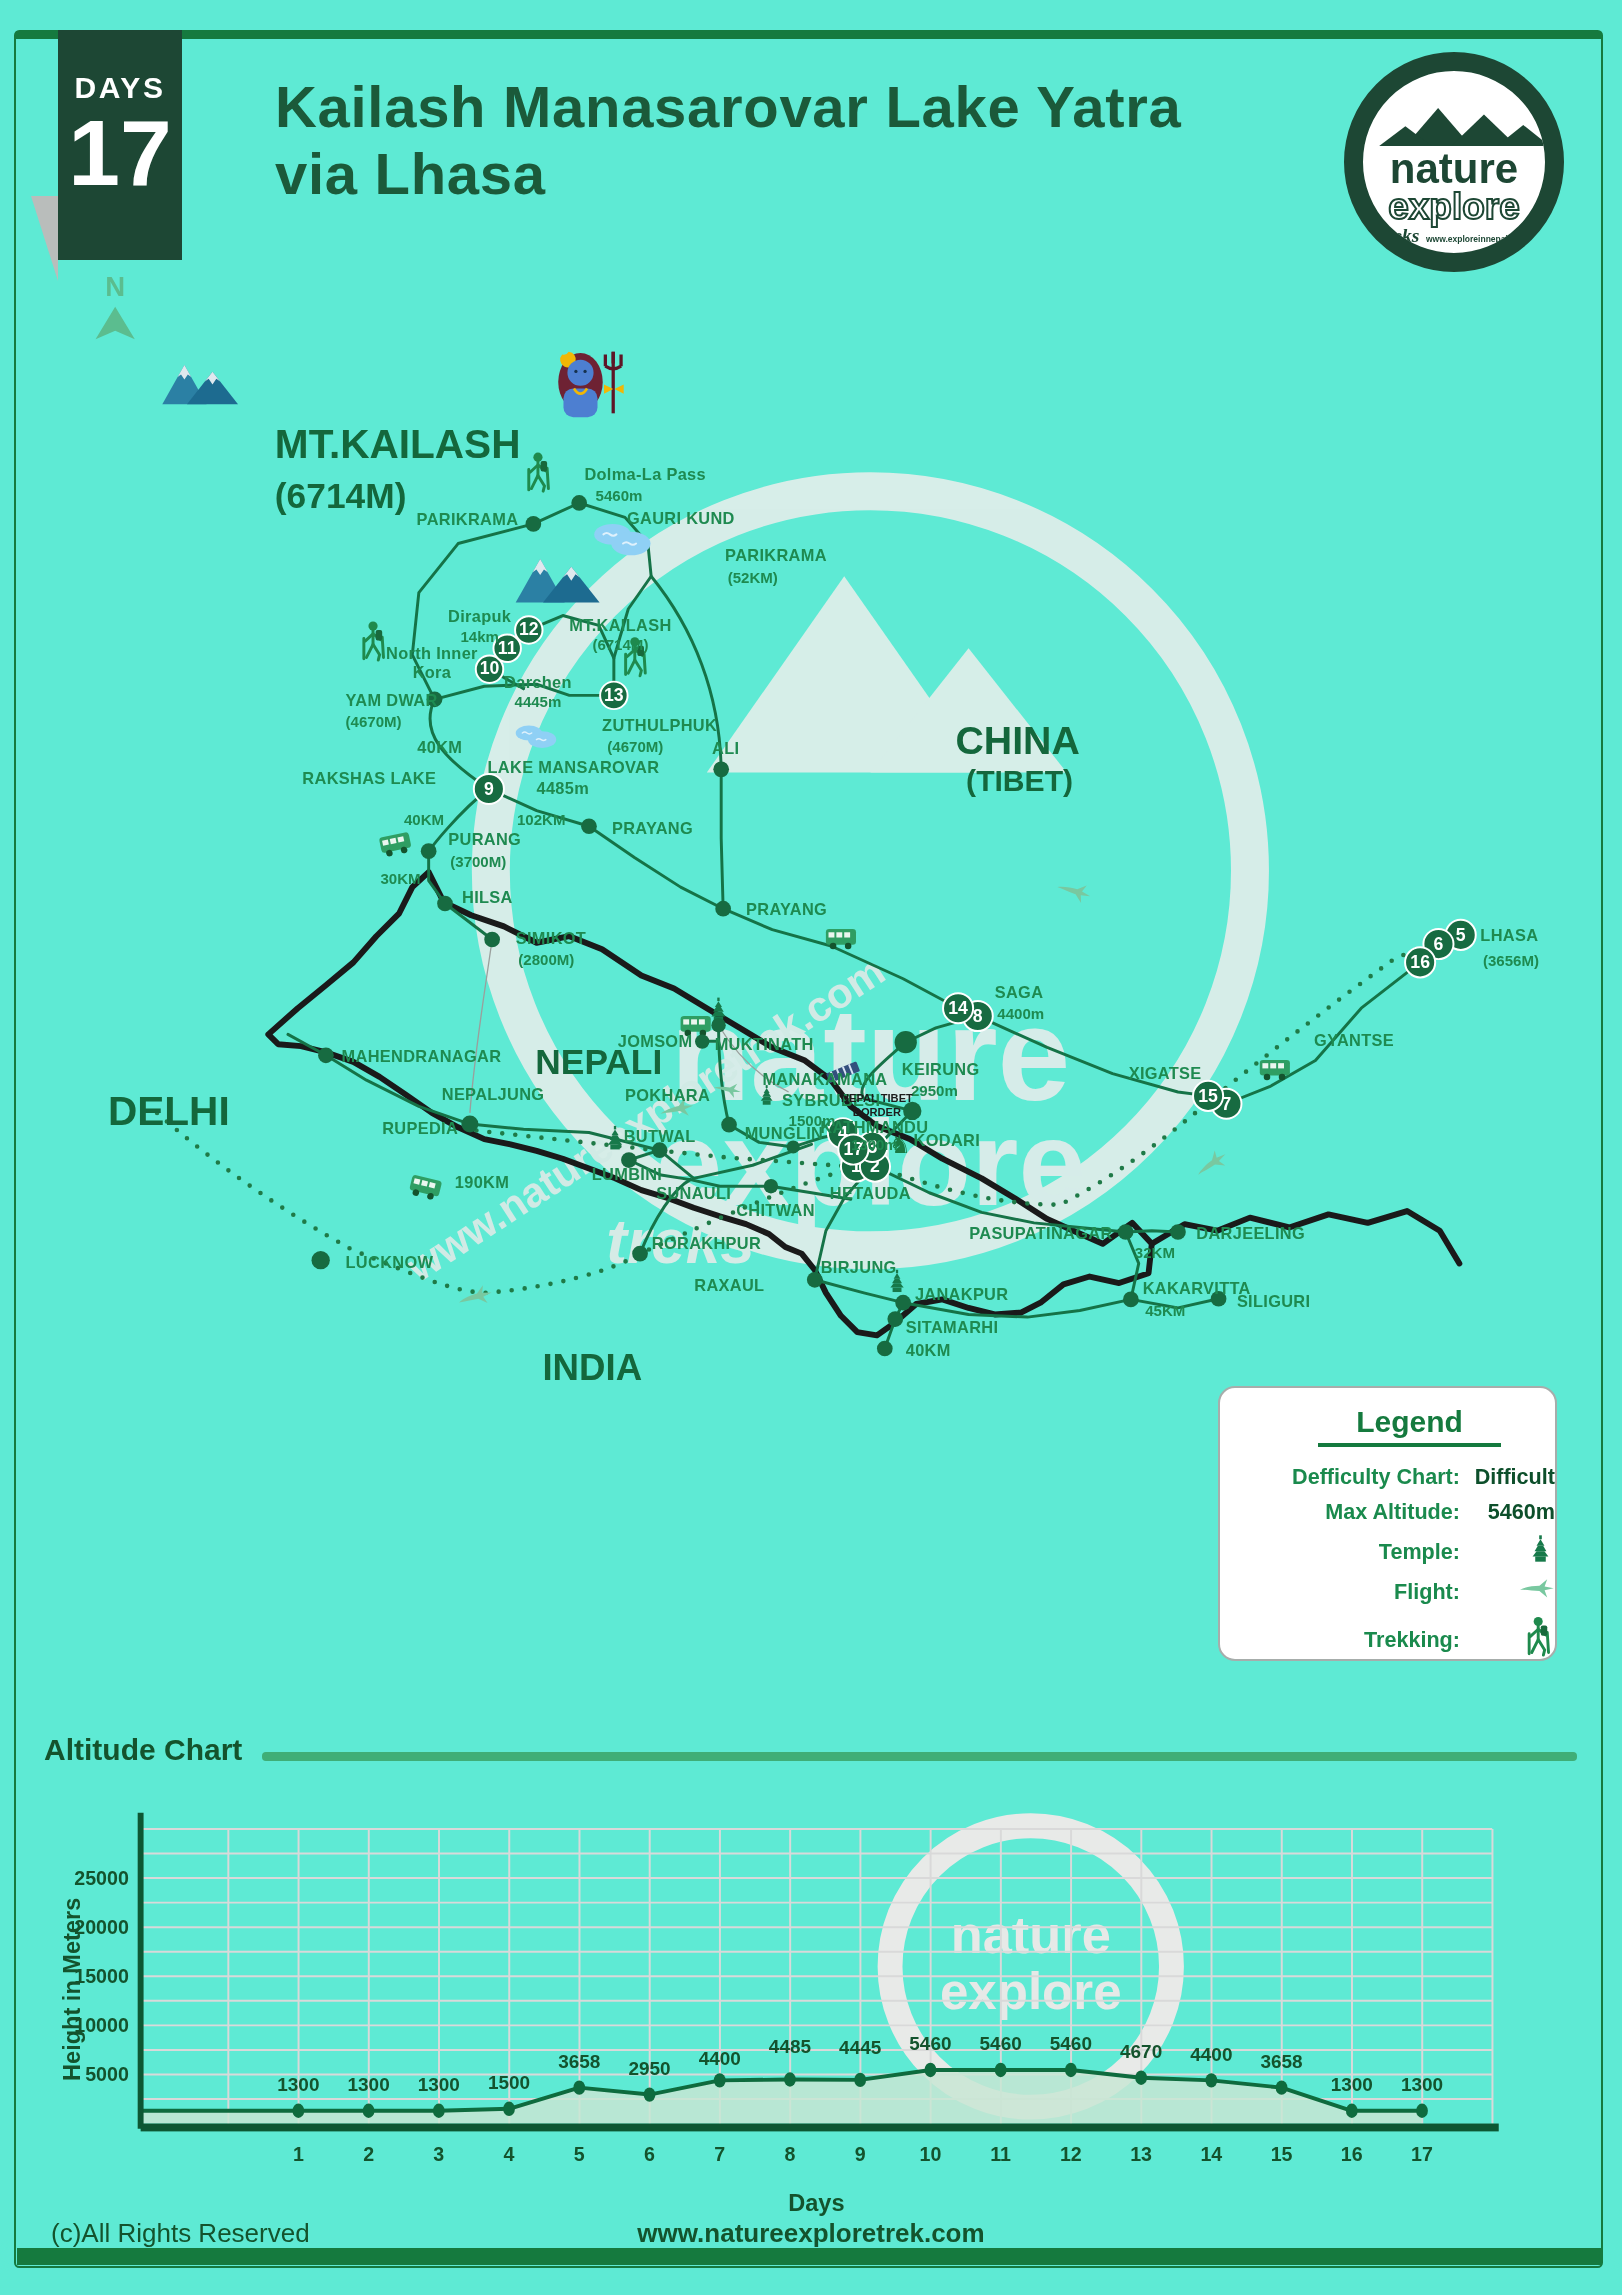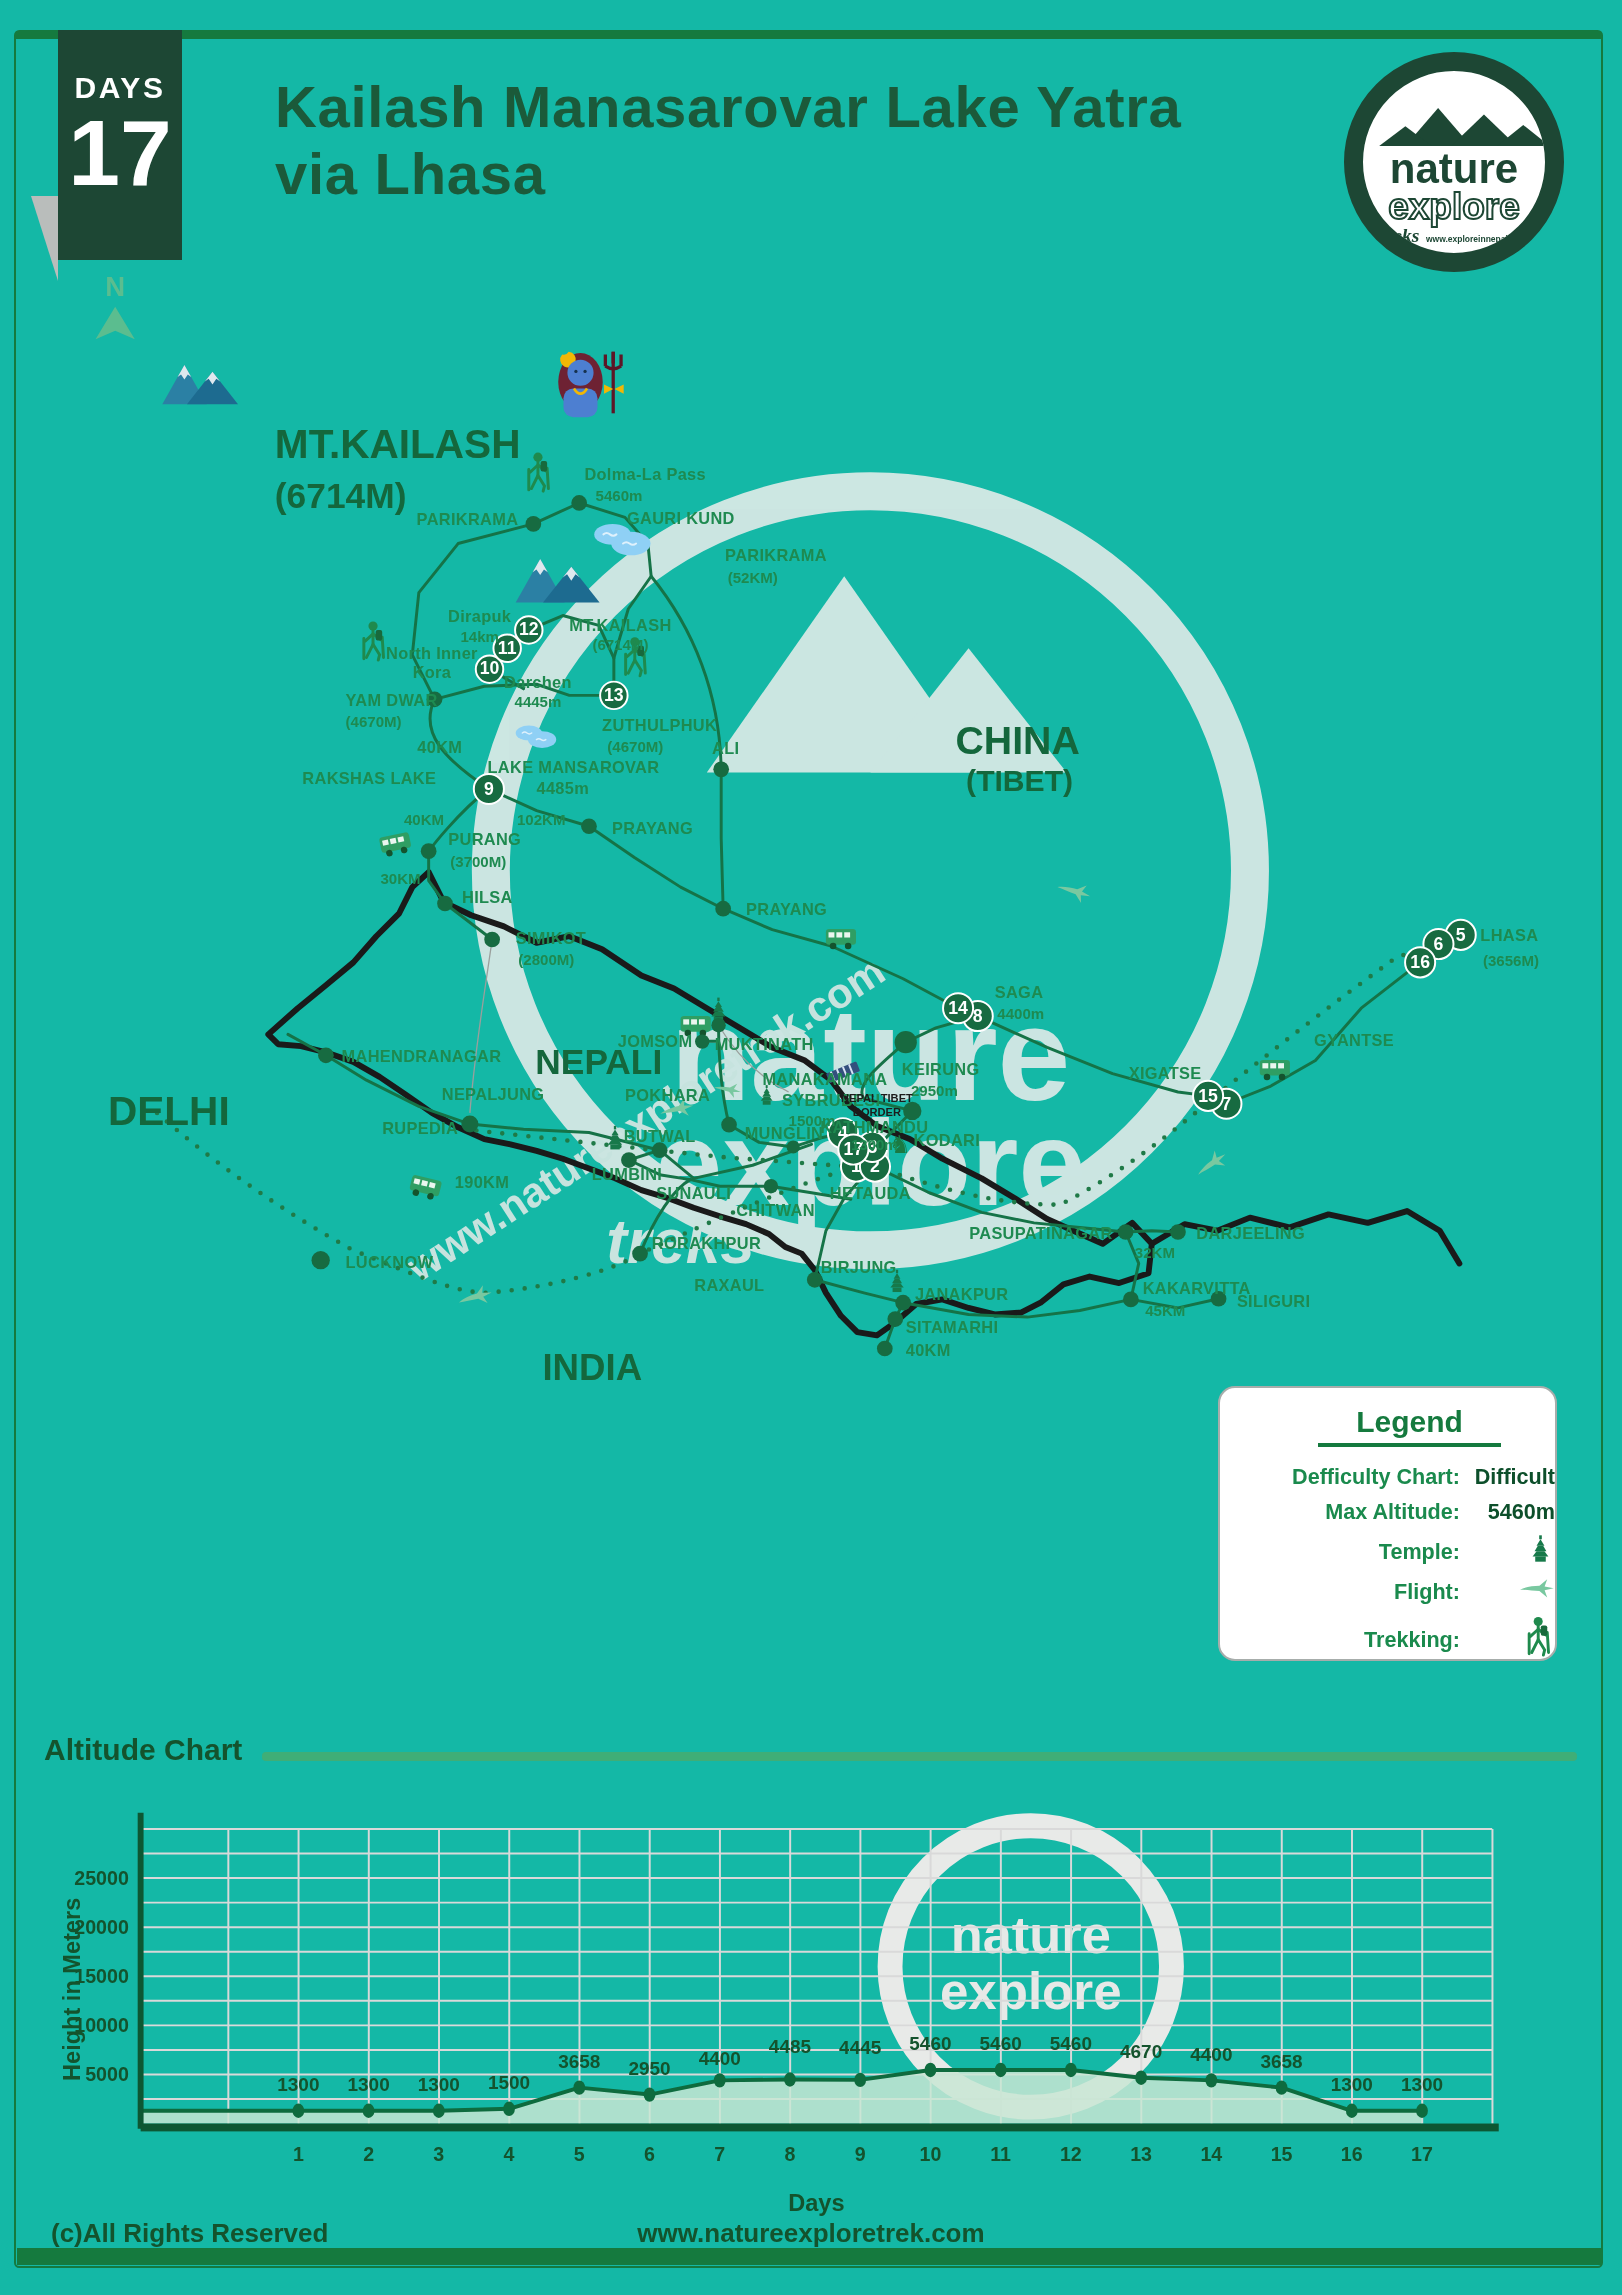--- a/index.html
+++ b/index.html
@@ -1,16 +1,16 @@
 <!DOCTYPE html>
 <html style="font-size:10.5px"><head>
 <meta charset="utf-8">
 <style>
   html,body{margin:0;padding:0;background:#ffffff;}
-  .poster{position:relative;width:1623px;height:2295px;background:#14b8a6;overflow:hidden;
+  .poster{position:relative;width:1623px;height:2295px;background:#5eead4;overflow:hidden;
           font-family:"Liberation Sans",sans-serif;}
   
   .frame{position:absolute;left:14.4px;top:30px;width:1589px;height:2238px;box-sizing:border-box;
          border:2.6px solid #157a3e;border-top-width:9.2px;border-radius:5.2px;}
   .bottom-bar{position:absolute;left:17px;top:2248px;width:1584px;height:17px;background:#157a3e;}
   
   .ribbon{position:absolute;left:58px;top:30px;width:124px;height:230px;background:#1d4734;text-align:center;}
   .ribbon .days{margin-top:41px;color:#fff;font-size:30px;font-weight:bold;letter-spacing:2.6px;}
   .ribbon .num{color:#fff;font-size:93px;font-weight:bold;line-height:1.05;}
   .curl{position:absolute;left:31px;top:196px;width:0;height:0;
@@ -42,21 +42,21 @@
           background:#fff;border:2.6px solid #a7adab;border-radius:17px;text-align:center;padding-left:44px;}
   .legend h2{margin:17px 0 3.9px;color:#157a3e;font-size:30px;}
   .legend .rule{width:183px;height:3.9px;background:#157a3e;margin:0 auto 17px;}
   .lg-row{display:grid;grid-template-columns:196px 1fr;gap:9.2px;margin:9.2px 0;align-items:center;}
   .lg-label{color:#1a8a4d;font-size:21.6px;font-weight:bold;text-align:right;}
   .lg-value{color:#0d4f2b;font-size:21.6px;font-weight:bold;text-align:right;}
   
   .alt-title{position:absolute;left:44px;top:1733px;color:#14532d;font-size:30px;font-weight:bold;}
   .alt-rule{position:absolute;left:262px;top:1752px;width:1315px;height:8.5px;background:#3fae77;border-radius:3.9px;}
   
-  .foot-left{position:absolute;left:51px;top:2218px;color:#14532d;font-size:26px;font-weight:bold;}
+  .foot-left{position:absolute;left:51px;top:2218px;color:#14532d;font-size:26px;font-weight:normal;}
   .foot-center{position:absolute;left:811px;top:2218px;transform:translateX(-50%);color:#14532d;font-size:26px;font-weight:bold;}
 </style>
 </head>
 <body>
 
 <div class="poster">
 
   <div class="frame"></div>
 
   <div class="curl"></div>

